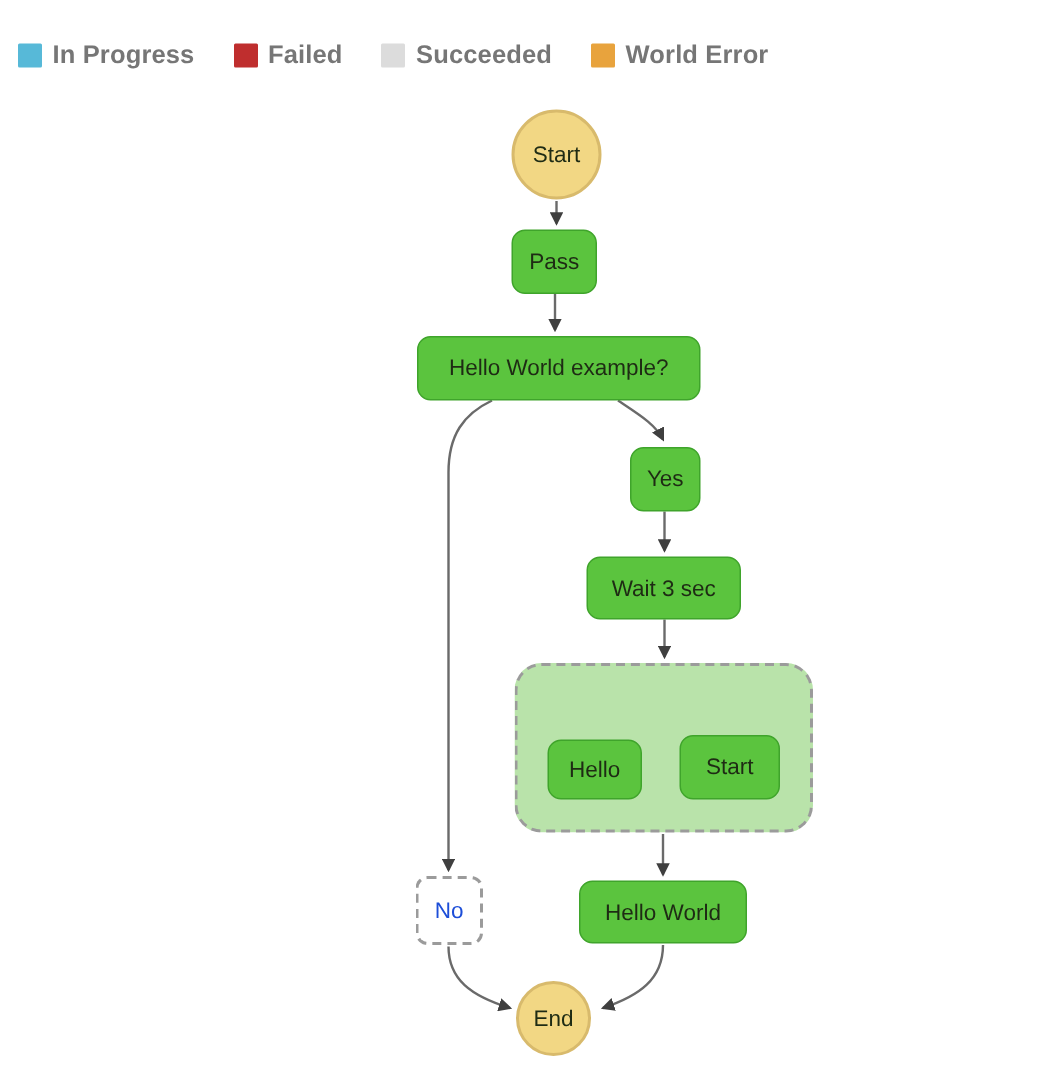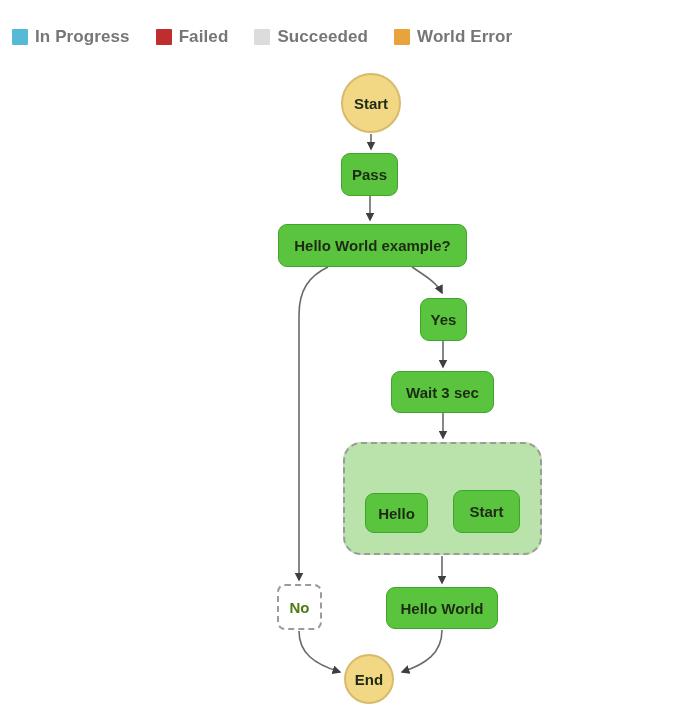--- a/index.html
+++ b/index.html
@@ -18,30 +18,30 @@
   .swatch{width:16px;height:16px;display:inline-block;border-radius:1px;}
   .legend-label{font-size:17px;font-weight:bold;color:#767676;letter-spacing:.1px;white-space:nowrap;}
 
   
   svg.edges{position:absolute;left:0;top:0;width:700px;height:722px;}
   svg.edges path{fill:none;stroke-width:1.6px;}
 
   
   .state{
     position:absolute;display:flex;align-items:center;justify-content:center;
-    box-sizing:border-box;font-weight:bold;color:#1e2b14;text-align:center;
+    box-sizing:border-box;font-weight:normal;color:#1e2b14;text-align:center;
   }
   .state-box{border-radius:9px;border:1.5px solid;font-size:15px;}
   .state-circle{border-radius:50%;border:2px solid;font-size:15px;}
   .parallel-box{
     position:absolute;box-sizing:border-box;border-radius:18px;border:2px dashed;
   }
   .state-dashed{
     border-radius:8px;border:2px dashed;background:#ffffff;font-size:15px;
-    color:#4d7c0f;
+    color:#1d4ed8;
   }
 </style>
 </head>
 <body>
 
 <div class="canvas">
 
   <div class="legend">
     <div class="legend-item">
       <span class="swatch" style="background-color: rgb(87, 185, 216);"></span>

